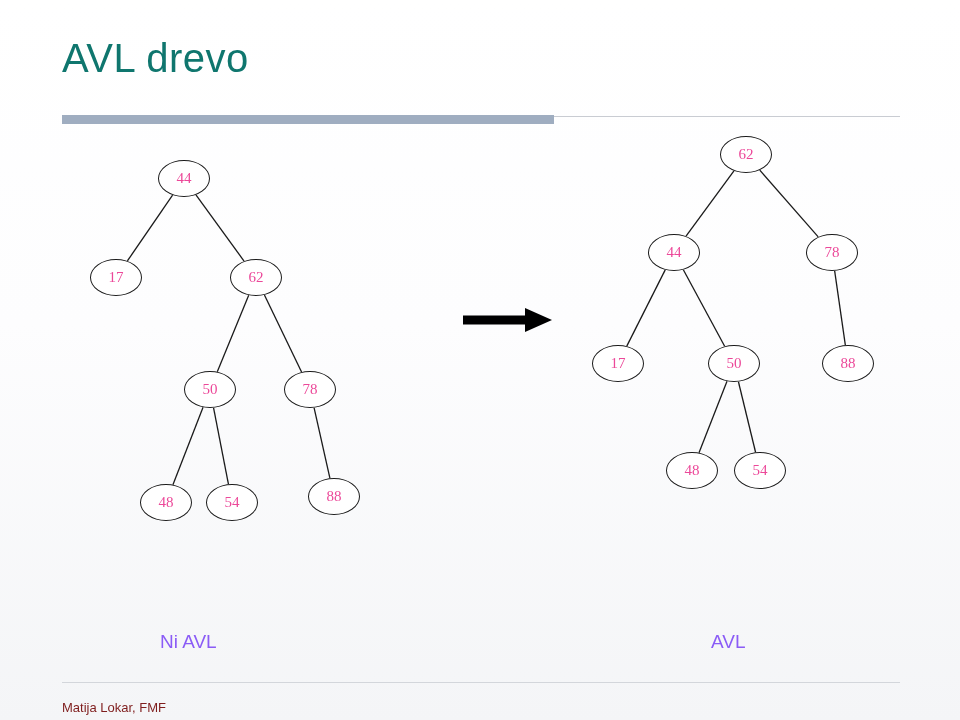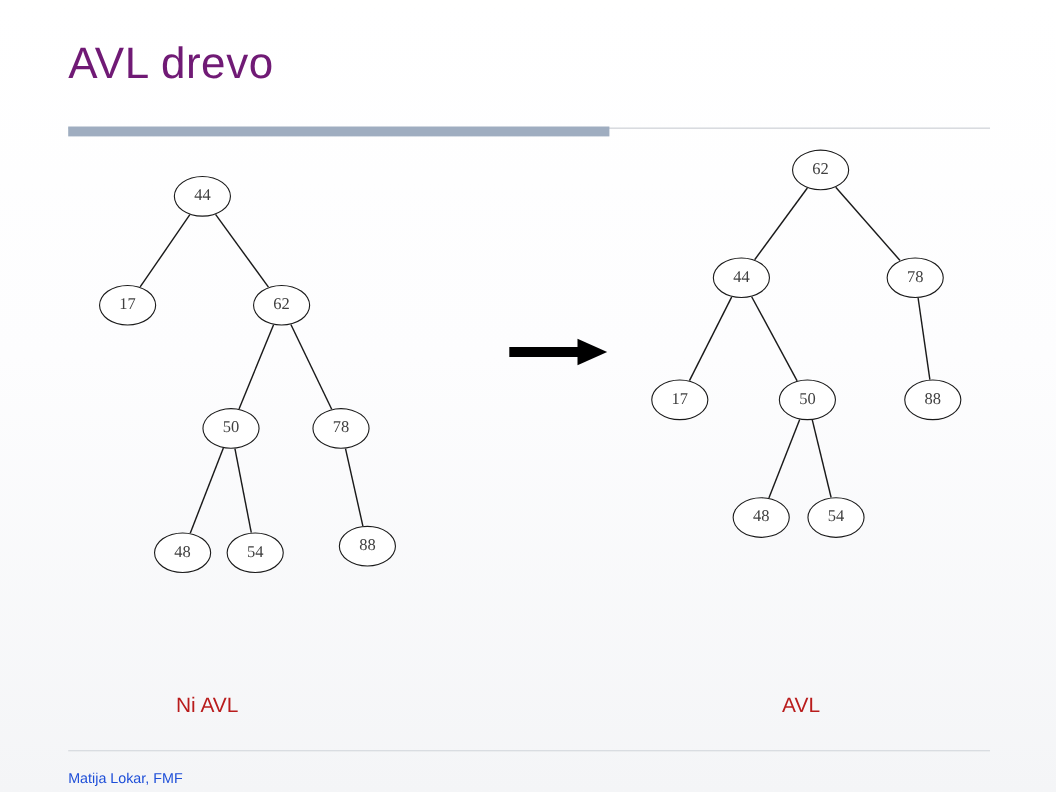--- a/index.html
+++ b/index.html
@@ -20,21 +20,21 @@
     left: 0; top: 0;
     width: 960px; height: 720px;
     background: linear-gradient(to bottom, #ffffff 0%, #fdfdfe 45%, #f4f5f7 100%);
   }
   .slide-title {
     position: absolute;
     left: 62px;
     top: 36px;
     font-size: 40px;
     font-weight: normal;
-    color: #701a75;
+    color: #0f766e;
     letter-spacing: 0.5px;
     line-height: 1.1;
   }
   .title-rule {
     position: absolute;
     left: 62px;
     top: 116px;
     width: 838px;
     height: 1px;
     background: #c9ccd2;
@@ -53,44 +53,44 @@
     top: 682px;
     width: 838px;
     height: 1px;
     background: #d3d6db;
   }
   .footer-text {
     position: absolute;
     left: 62px;
     top: 700px;
     font-size: 13px;
-    color: #1d4ed8;
+    color: #7f1d1d;
   }
   .diagram {
     position: absolute;
     left: 0; top: 0;
     width: 960px; height: 720px;
   }
   .node {
     position: absolute;
     border: 1px solid #1a1a1a;
     border-radius: 50%;
     background: #ffffff;
     font-family: "Liberation Serif", serif;
     font-size: 15px;
-    color: #404040;
+    color: #ec4899;
     display: flex;
     align-items: center;
     justify-content: center;
     box-sizing: border-box;
   }
   .caption {
     position: absolute;
     font-size: 19px;
-    color: #b91c1c;
+    color: #8b5cf6;
     font-family: "Liberation Sans", sans-serif;
   }
   svg.edges {
     position: absolute;
     left: 0; top: 0;
     width: 960px; height: 720px;
     pointer-events: none;
   }
 </style>
 </head>

